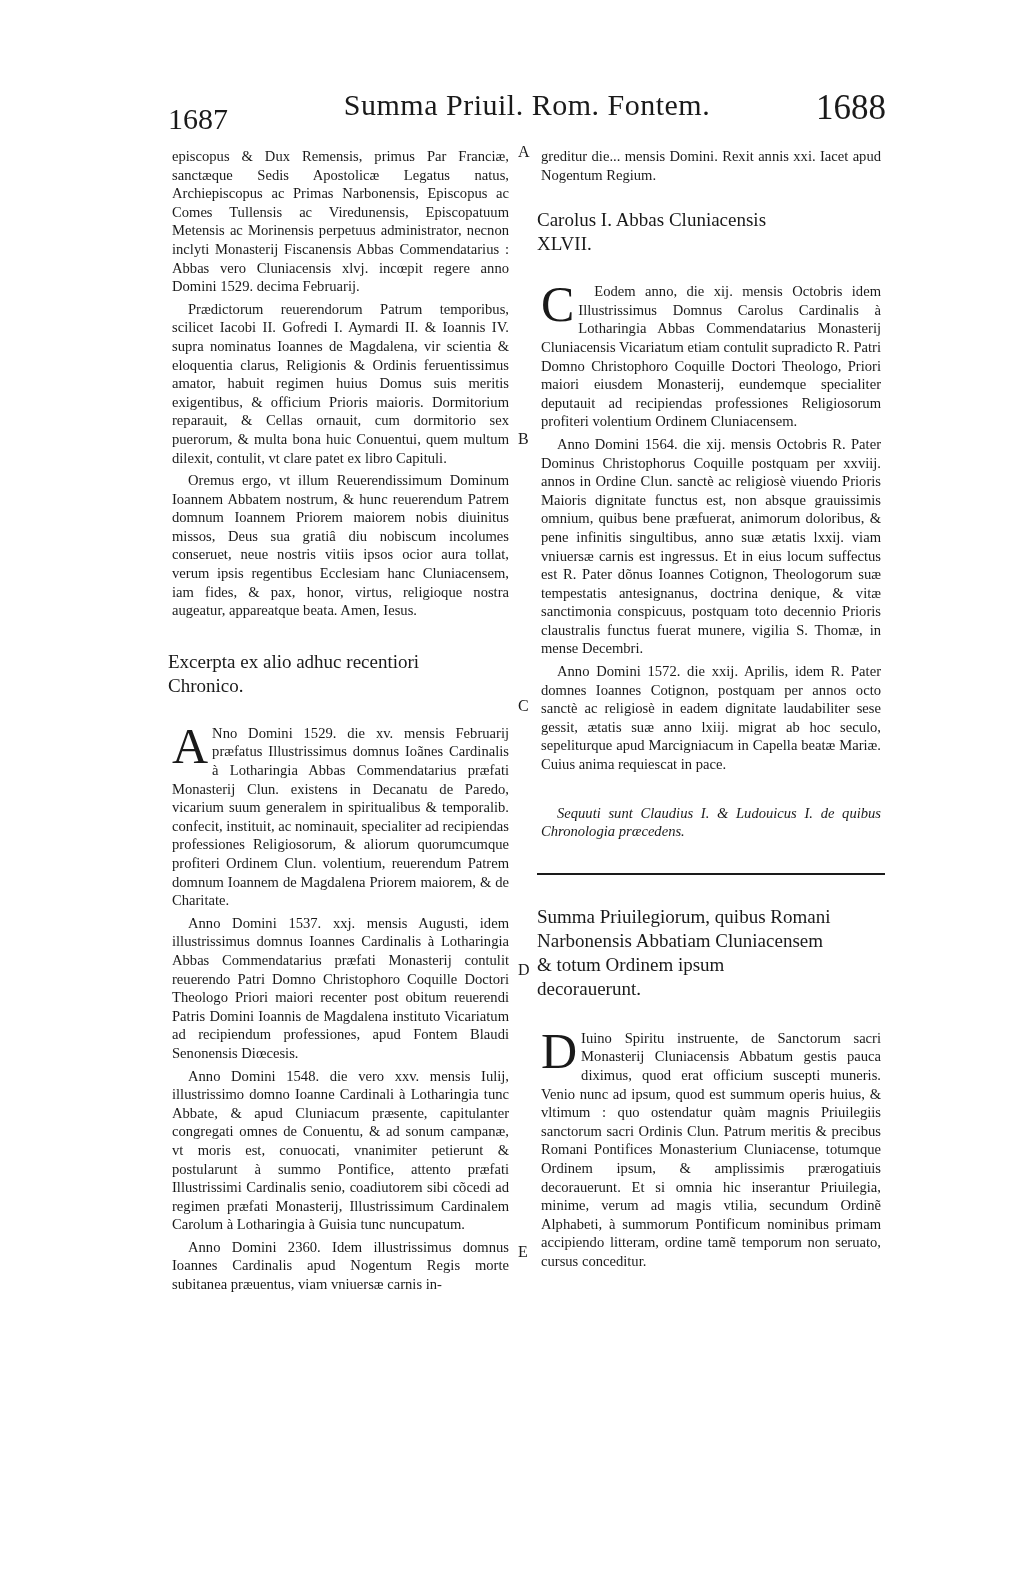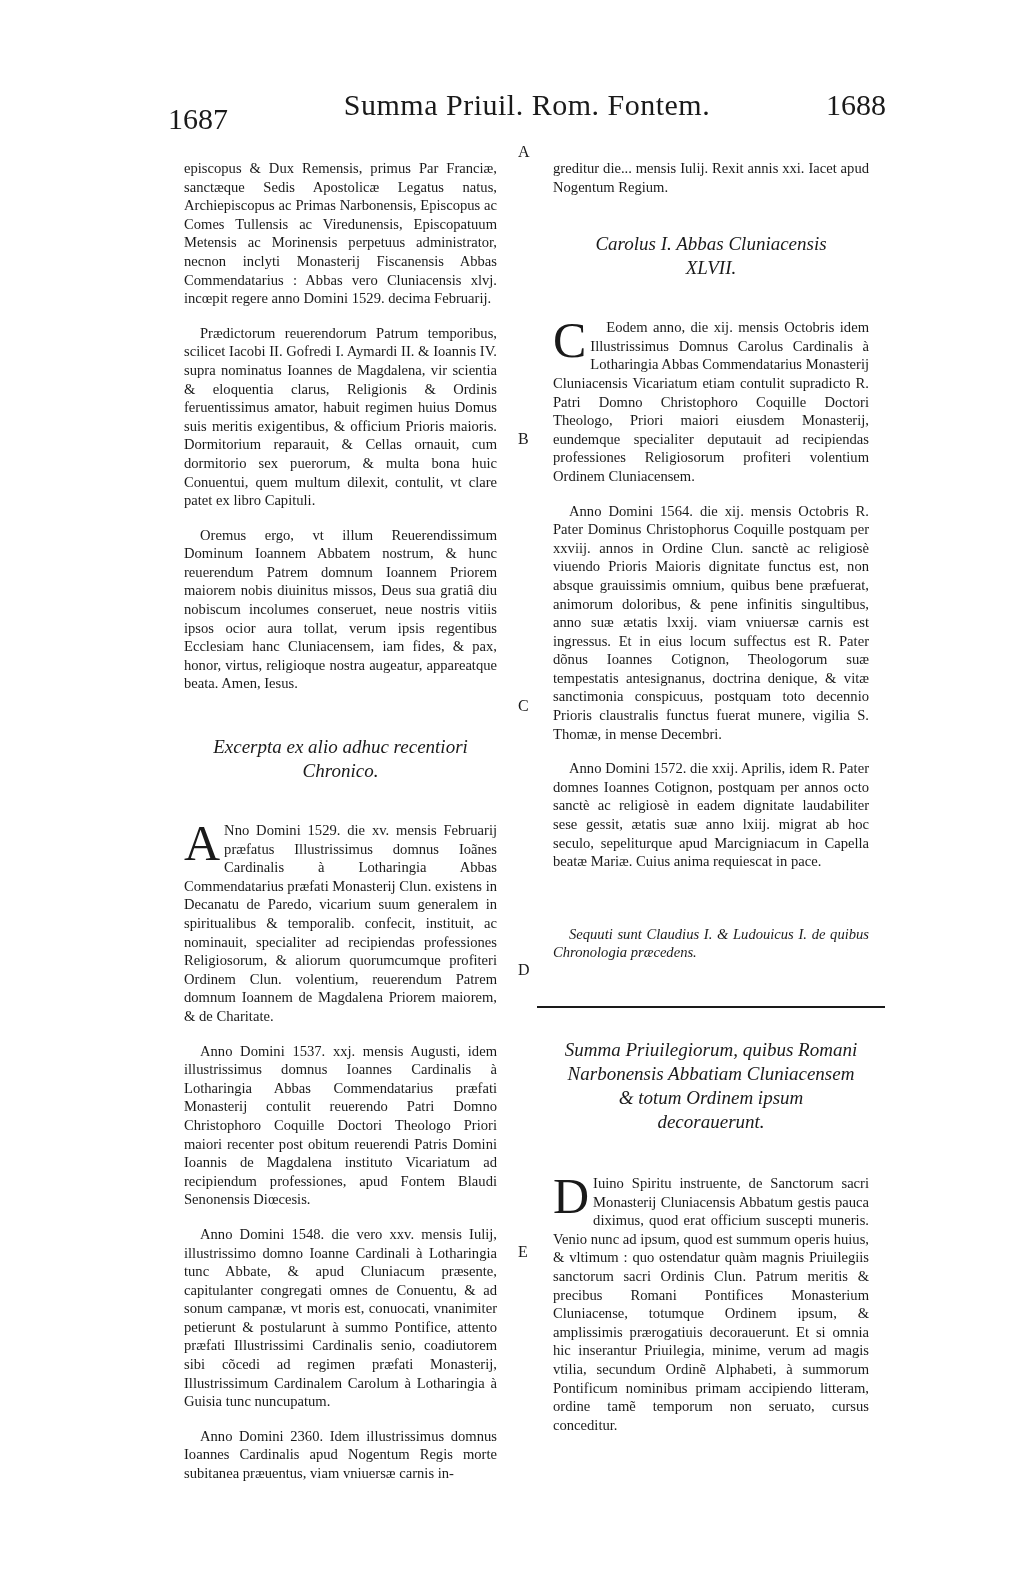--- a/index.html
+++ b/index.html
@@ -2,31 +2,31 @@
 <html><head>
 <meta charset="utf-8">
 <style>
   html, body { margin: 0; padding: 0; background: #ffffff; }
   body {
     width: 1024px; height: 1572px; position: relative; overflow: hidden;
     font-family: "Liberation Serif", "DejaVu Serif", serif; color: #1a1a1a;
   }
   .running-head { position: absolute; top: 88px; left: 168px; width: 718px; height: 40px; }
   .folio-left { position: absolute; left: 0; top: 14px; font-size: 30px; }
-  .folio-right { position: absolute; right: 0; top: 0; font-size: 30px; }
+  .folio-right { position: absolute; right: 0; top: 0; font-size: 35px; }
   .head-title { position: absolute; left: 0; right: 0; top: 0; text-align: center; font-size: 30px; letter-spacing: 0.5px; }
 
   .col { position: absolute; top: 143px; font-size: 14.6px; line-height: 18.6px; text-align: justify; hyphens: manual; }
   .col-left { left: 168px; width: 345px; }
   .col-right { left: 537px; width: 348px; }
 
-  p { margin: 16px; }
+  p { margin: 4px; }
   .indent { text-indent: 16px; }
 
-  .section-title { text-align: center; font-style: italic; font-size: 19px; line-height: 24px; margin: 0; }
+  .section-title { text-align: left; font-size: 19px; line-height: 24px; margin: 0; }
   .dropcap { float: left; font-size: 50px; line-height: 40px; margin: 2px 4px 0 0; }
 
   .rule { height: 2px; background: #1a1a1a; margin: 0 0 0 0; }
 
   .margin-letter { position: absolute; font-size: 16px; }
   .ital { font-style: italic; }
 </style>
 </head>
 <body>
 
@@ -55,21 +55,21 @@
   <p>
     <span class="dropcap">A</span>
     <span>Nno Domini 1529. die xv. mensis Februarij præfatus Illustrissimus domnus Ioãnes Cardinalis à Lotharingia Abbas Commendatarius præfati Monasterij Clun. existens in Decanatu de Paredo, vicarium suum generalem in spiritualibus &amp; temporalib. confecit, instituit, ac nominauit, specialiter ad recipiendas professiones Religiosorum, &amp; aliorum quorumcumque profiteri Ordinem Clun. volentium, reuerendum Patrem domnum Ioannem de Magdalena Priorem maiorem, &amp; de Charitate.</span>
   </p>
   <p class="indent">Anno Domini 1537. xxj. mensis Augusti, idem illustrissimus domnus Ioannes Cardinalis à Lotharingia Abbas Commendatarius præfati Monasterij contulit reuerendo Patri Domno Christophoro Coquille Doctori Theologo Priori maiori recenter post obitum reuerendi Patris Domini Ioannis de Magdalena instituto Vicariatum ad recipiendum professiones, apud Fontem Blaudi Senonensis Diœcesis.</p>
   <p class="indent">Anno Domini 1548. die vero xxv. mensis Iulij, illustrissimo domno Ioanne Cardinali à Lotharingia tunc Abbate, &amp; apud Cluniacum præsente, capitulanter congregati omnes de Conuentu, &amp; ad sonum campanæ, vt moris est, conuocati, vnanimiter petierunt &amp; postularunt à summo Pontifice, attento præfati Illustrissimi Cardinalis senio, coadiutorem sibi cõcedi ad regimen præfati Monasterij, Illustrissimum Cardinalem Carolum à Lotharingia à Guisia tunc nuncupatum.</p>
   <p class="indent">Anno Domini 2360. Idem illustrissimus domnus Ioannes Cardinalis apud Nogentum Regis morte subitanea præuentus, viam vniuersæ carnis in-</p>
 </div>
 
 <div class="col col-right">
-  <p>greditur die... mensis Iulij. Rexit annis xxi. Iacet apud Nogentum Regium.</p>
+  <p>greditur die... mensis Domini. Rexit annis xxi. Iacet apud Nogentum Regium.</p>
   <div style="height:20px"></div>
   <p class="section-title">
     <span>Carolus I. Abbas Cluniacensis</span><br>
     <span>XLVII.</span>
   </p>
   <div style="height:22px"></div>
   <p>
     <span class="dropcap">C</span>
   </p>
   <p class="indent">Eodem anno, die xij. mensis Octobris idem Illustrissimus Domnus Carolus Cardinalis à Lotharingia Abbas Commendatarius Monasterij Cluniacensis Vicariatum etiam contulit supradicto R. Patri Domno Christophoro Coquille Doctori Theologo, Priori maiori eiusdem Monasterij, eundemque specialiter deputauit ad recipiendas professiones Religiosorum profiteri volentium Ordinem Cluniacensem.</p>

